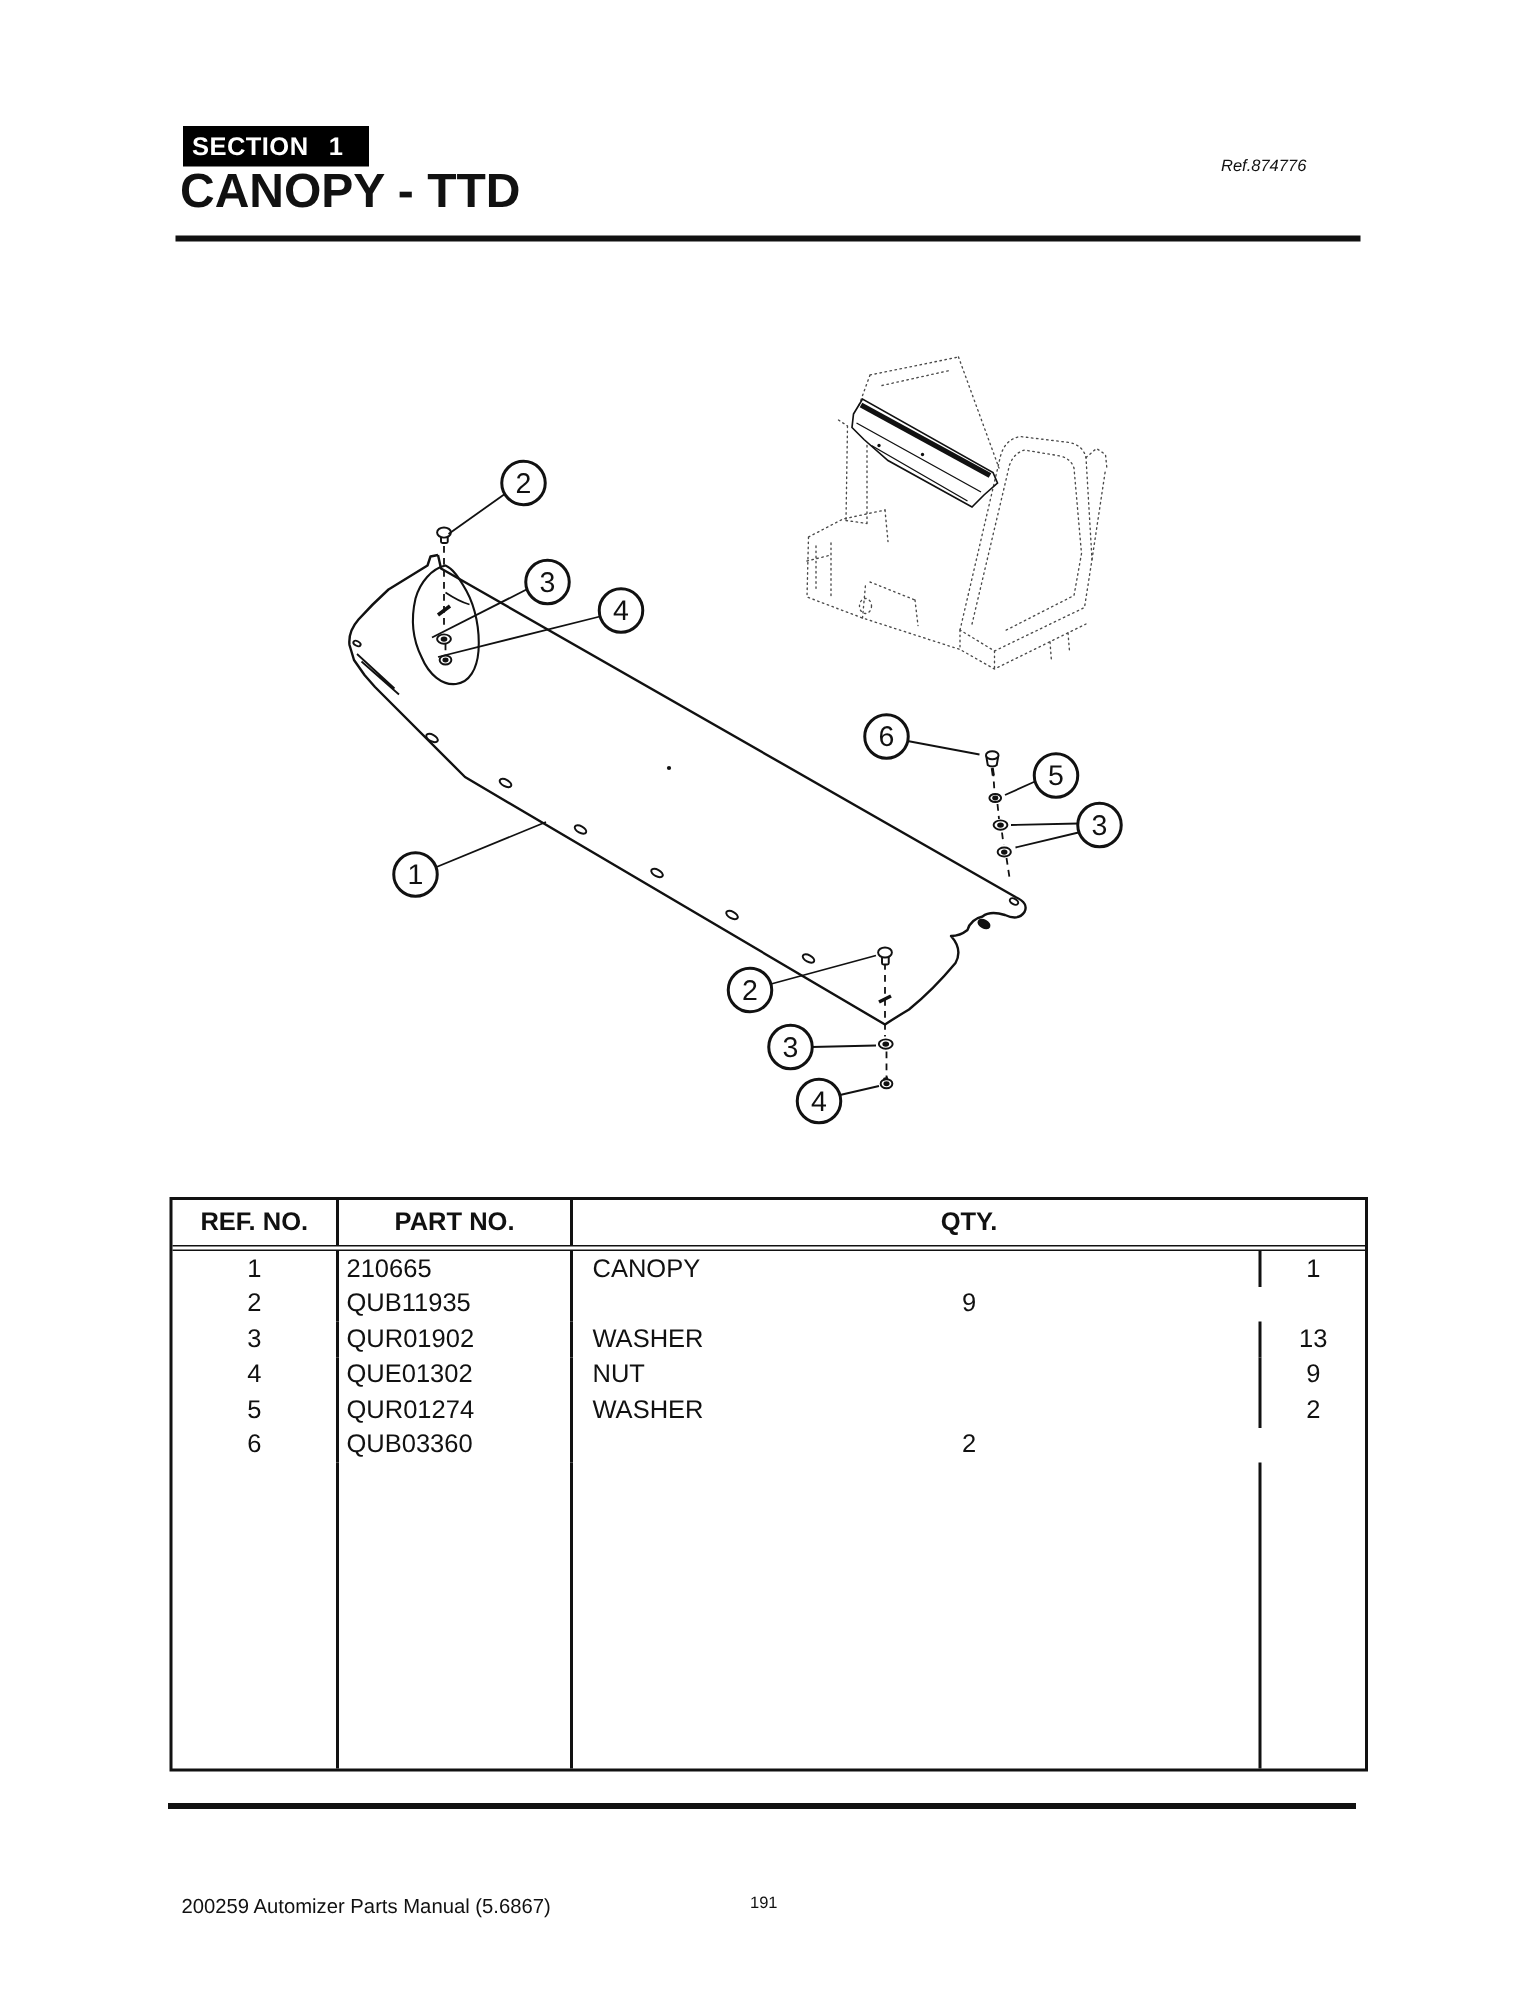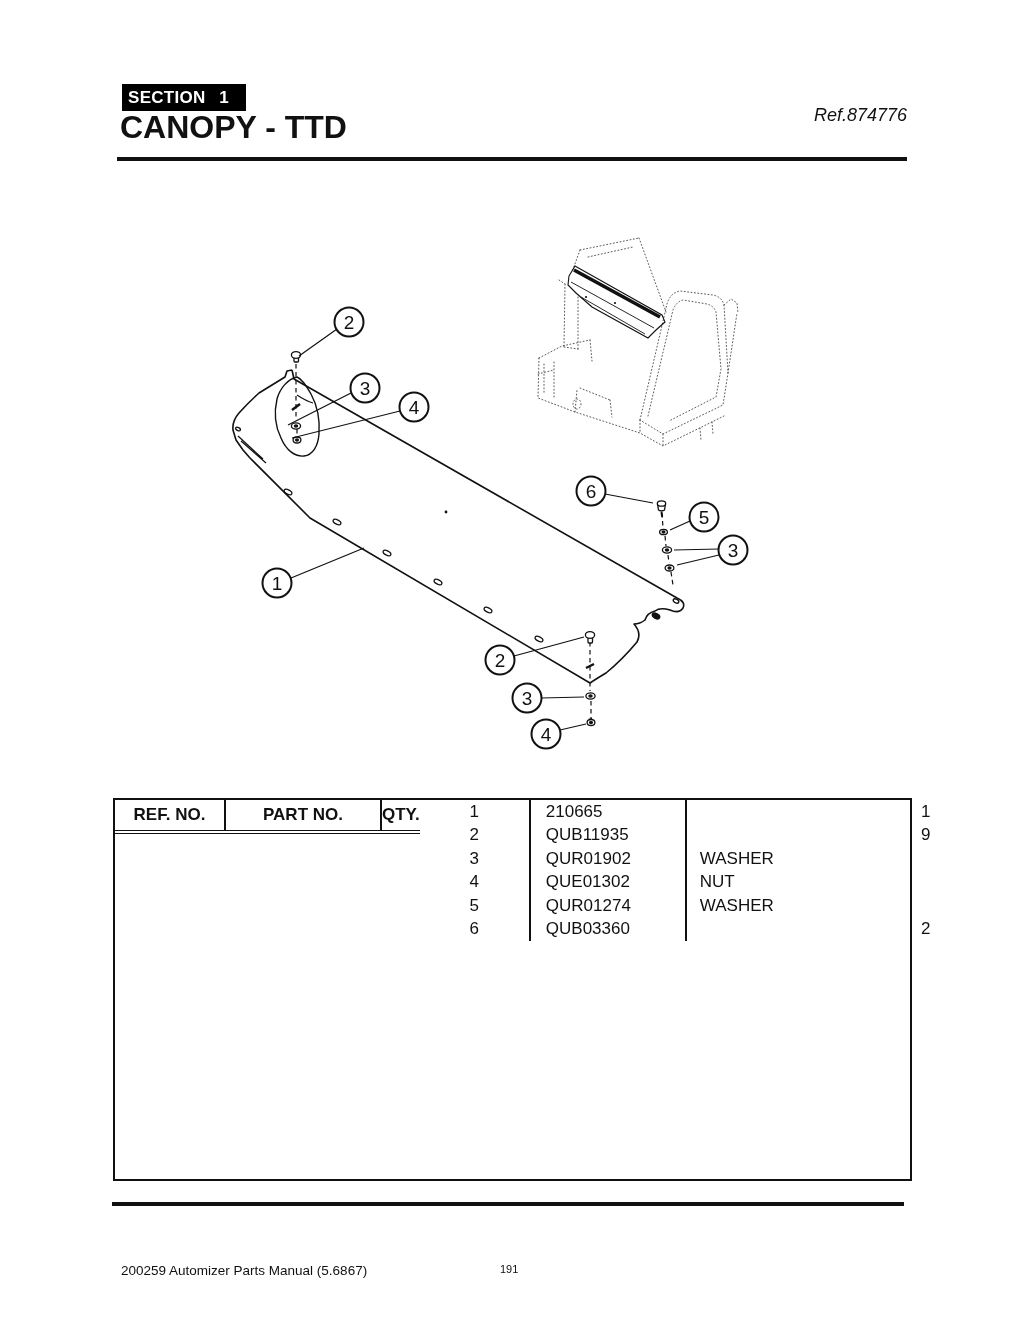--- a/index.html
+++ b/index.html
@@ -14,39 +14,39 @@
     background:#000;color:#fff;display:flex;align-items:center;
     justify-content:space-between;padding:0 17px 0 6px;box-sizing:border-box;
     font-size:17px;font-weight:bold;letter-spacing:.3px;
   }
   .page-title{
     position:absolute;left:120px;top:109px;
     font-size:32px;font-weight:bold;letter-spacing:0;white-space:nowrap;
   }
   .ref-number{
     position:absolute;left:814px;top:105px;
-    font-size:18px;font-style:italic;
+    font-size:11px;font-style:italic;
   }
   .rule{position:absolute;background:#111;}
   .rule-top{left:117px;top:157px;width:790px;height:4px;}
   .rule-bottom{left:112px;top:1202px;width:792px;height:4px;}
   
   .diagram{position:absolute;left:100px;top:230px;width:840px;height:560px;}
   
   .parts-table{
     position:absolute;left:113px;top:798px;width:799px;height:383px;
-    border:2px solid #111;box-sizing:border-box;display:flex;
+    border:2px solid #111;box-sizing:border-box;display:flex;flex-direction:column;
     font-size:17px;
   }
   .thead{display:flex;height:30px;border-bottom:4px double #111;flex:0 0 auto;}
   .trow{display:flex;height:23.5px;flex:0 0 auto;}
   .tfill{display:flex;flex:1 1 auto;}
   .cell{box-sizing:border-box;display:flex;align-items:center;overflow:hidden;}
   .c-ref {width:111px;flex:0 0 111px;border-right:2px solid #111;justify-content:center;}
-  .c-part{width:156px;flex:0 0 156px;border-right:2px solid #111;padding-left:15px;}
+  .c-part{width:156px;flex:0 0 156px;border-right:2px solid #111;padding-left:5px;}
   .c-desc{width:459px;flex:0 0 459px;border-right:2px solid #111;padding-left:13px;}
   .c-qty {flex:1 1 auto;justify-content:center;}
   .thead .cell{font-weight:bold;justify-content:center;padding-left:0;}
   
   .footer-manual{position:absolute;left:121px;top:1263px;font-size:13.5px;}
   .footer-page{position:absolute;left:500px;top:1263px;font-size:11px;}
   svg text{font-family:"Liberation Sans",sans-serif;}
 </style>
 </head>
 <body>
@@ -229,20 +229,21 @@
   <div class="parts-table">
     <div class="thead">
       <div class="cell c-ref">REF. NO.</div>
       <div class="cell c-part">PART NO.</div>
       <div class="cell c-qty">QTY.</div>
     </div>
     <div>
         <div class="trow">
           <div class="cell c-ref">1</div>
           <div class="cell c-part">210665</div>
+          <div class="cell c-desc">CANOPY</div>
           <div class="cell c-qty">1</div>
         </div>
         <div class="trow">
           <div class="cell c-ref">2</div>
           <div class="cell c-part">QUB11935</div>
           <div class="cell c-qty">9</div>
         </div>
         <div class="trow">
           <div class="cell c-ref">3</div>
           <div class="cell c-part">QUR01902</div>

